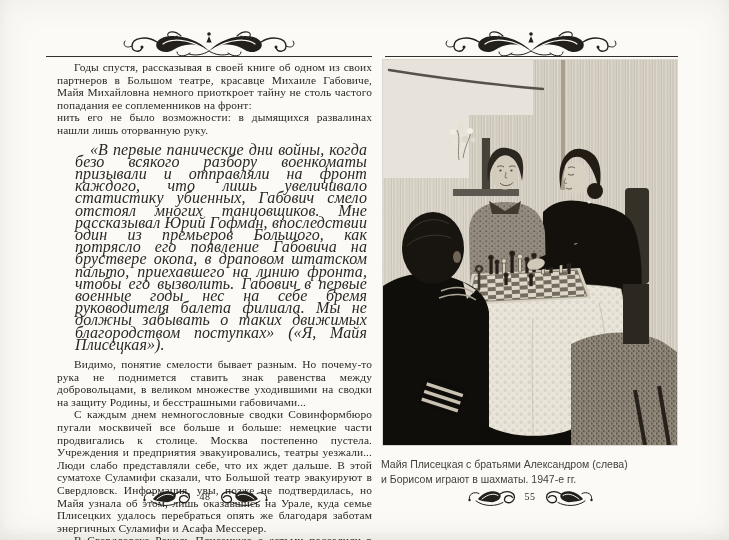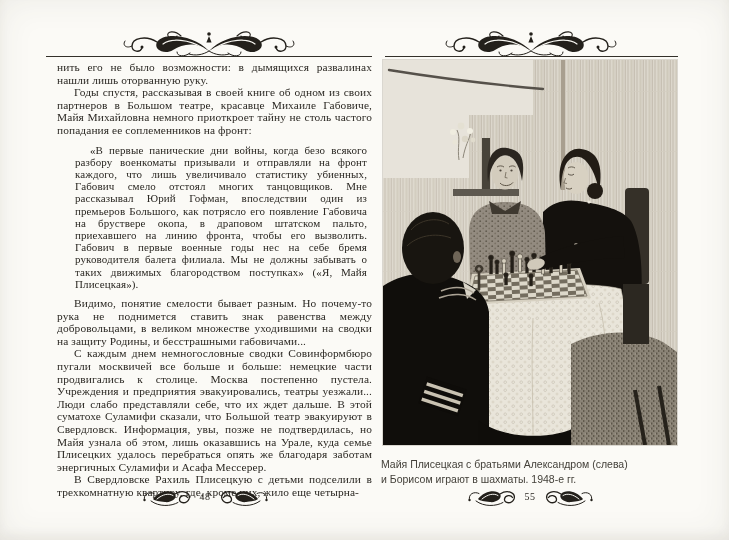--- a/index.html
+++ b/index.html
@@ -18,22 +18,23 @@
   .body-text{
     position:absolute;left:57px;top:61px;width:315px;
   }
   .para{
     margin:0;text-align:justify;text-indent:17px;
     font-size:11.4px;line-height:12.6px;
     letter-spacing:.1px;
   }
   .para.noindent{text-indent:0;}
   .para.quote{
+    font-style:italic;
     margin:7px 5px 7px 18px;
-    font-size:11px;line-height:12.2px;text-indent:15px;
+    font-size:16px;line-height:12.2px;text-indent:15px;
   }
   .pagefoot{
     position:absolute;top:487px;width:300px;
     display:flex;align-items:center;justify-content:center;gap:7px;
   }
   .pagenum{font-size:10px;letter-spacing:.5px;transform:translateY(-1px);text-align:center;}
   .photo{
     position:absolute;left:383px;top:60px;width:294px;height:385px;
     outline:1px solid rgba(120,112,96,.25);
     background:#ddd8ce;
@@ -67,22 +68,22 @@
         <use href="#hl" transform="translate(180,0) scale(-1,1)"></use>
         <g fill="#23201b">
           <circle cx="90" cy="4" r="1.8"></circle>
           <path d="M90,6 L87.4,12.5 L92.6,12.5 Z"></path>
         </g>
       </svg>
     </div>
     <div class="rule" style="left:46px;top:56px;width:326px;"></div>
 
     <div class="body-text">
+        <p class="para indent">Годы спустя, рассказывая в своей книге об одном из своих партнеров в Большом театре, красавце Михаиле Габовиче, Майя Михайловна немного приоткроет тайну не столь частого попадания ее соплеменников на фронт:</p>
         <p class="para noindent">нить его не было возможности: в дымящихся развалинах нашли лишь оторванную руку.</p>
-        <p class="para indent">Годы спустя, рассказывая в своей книге об одном из своих партнеров в Большом театре, красавце Михаиле Габовиче, Майя Михайловна немного приоткроет тайну не столь частого попадания ее соплеменников на фронт:</p>
         <p class="para quote">«В первые панические дни войны, когда безо всякого разбору военкоматы призывали и отправляли на фронт каждого, что лишь увеличивало статистику убиенных, Габович смело отстоял многих танцовщиков. Мне рассказывал Юрий Гофман, впоследствии один из премьеров Большого, как потрясло его появление Габовича на бруствере окопа, в драповом штатском пальто, приехавшего на линию фронта, чтобы его вызволить. Габович в первые военные годы нес на себе бремя руководителя балета филиала. Мы не должны забывать о таких движимых благородством поступках» («Я, Майя Плисецкая»).</p>
         <p class="para indent">Видимо, понятие смелости бывает разным. Но почему-то рука не поднимется ставить знак равенства между добровольцами, в великом множестве уходившими на сводки на защиту Родины, и бесстрашными габовичами...</p>
         <p class="para indent">С каждым днем немногословные сводки Совинформбюро пугали москвичей все больше и больше: немецкие части продвигались к столице. Москва постепенно пустела. Учреждения и предприятия эвакуировались, театры уезжали... Люди слабо представляли себе, что их ждет дальше. В этой суматохе Суламифи сказали, что Большой театр эвакуируют в Свердловск. Информация, увы, позже не подтвердилась, но Майя узнала об этом, лишь оказавшись на Урале, куда семье Плисецких удалось перебраться опять же благодаря заботам энергичных Суламифи и Асафа Мессерер.</p>
         <p class="para indent">В Свердловске Рахиль Плисецкую с детьми подселили в трехкомнатную квартиру, где, кроме них, жило еще четырна-</p>
       </div>
 
     <div class="pagefoot" style="left:55px;">
       <span>
         <svg width="52" height="20" viewBox="0 0 52 20">
           <g stroke="#23201b" fill="none" stroke-linecap="round">
@@ -277,21 +278,21 @@
 
         <path d="M95,360 C120,380 172,380 195,366 L195,385 L95,385 Z" fill="#0f0d0a"></path>
         <path d="M188,284 C216,270 252,268 280,282 L294,292 L294,385 L188,385 Z" fill="url(#tw)"></path>
         <path d="M252,330 L262,385 M276,326 L286,385" stroke="#26221b" stroke-width="4"></path>
         <rect x="240" y="224" width="26" height="60" fill="#2c2821"></rect>
       </svg>
     </div>
 
     <div class="caption">
       <div>Майя Плисецкая с братьями Александром (слева)</div>
-      <div>и Борисом играют в шахматы. 1948-е гг.</div>
+      <div>и Борисом играют в шахматы. 1947-е гг.</div>
     </div>
 
     <div class="pagefoot" style="left:380px;">
       <span>
         <svg width="52" height="20" viewBox="0 0 52 20">
           <g stroke="#23201b" fill="none" stroke-linecap="round">
             <circle cx="3.5" cy="13" r="1.2" fill="#23201b" stroke="none"></circle>
             <path d="M3.5,13 C2,7 8,4 13,6.5" stroke-width="1"></path>
             <path d="M12,12 C18,4 30,2 34,7 C37,11 30,16 24,15 C18,14 14,14 12,12 Z" fill="#23201b" stroke="none"></path>
             <path d="M16,12 C22,7 28,6 32,8.5" stroke="#f7f6f1" stroke-width="1"></path>

